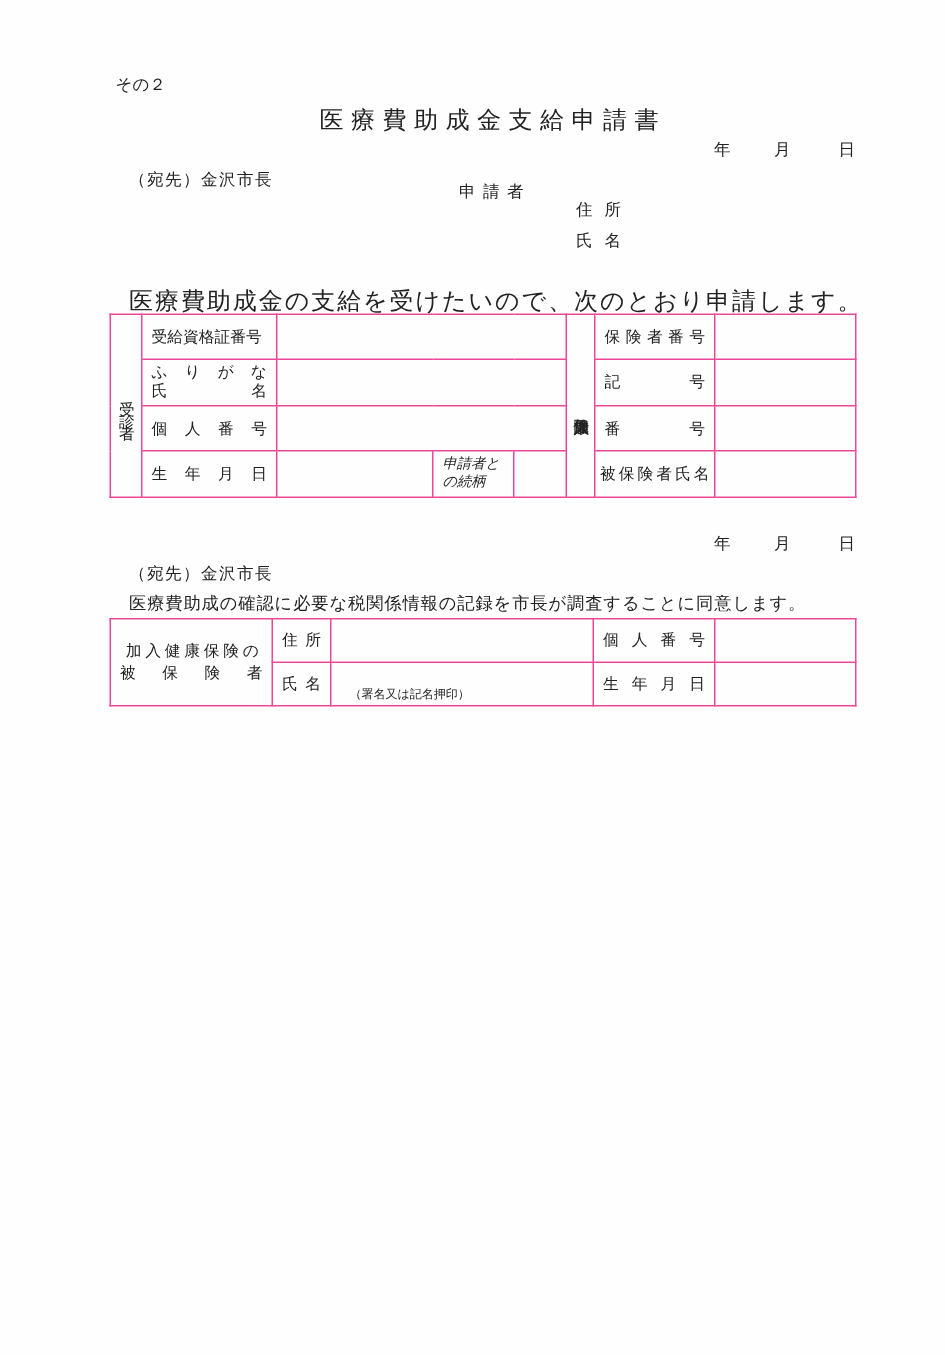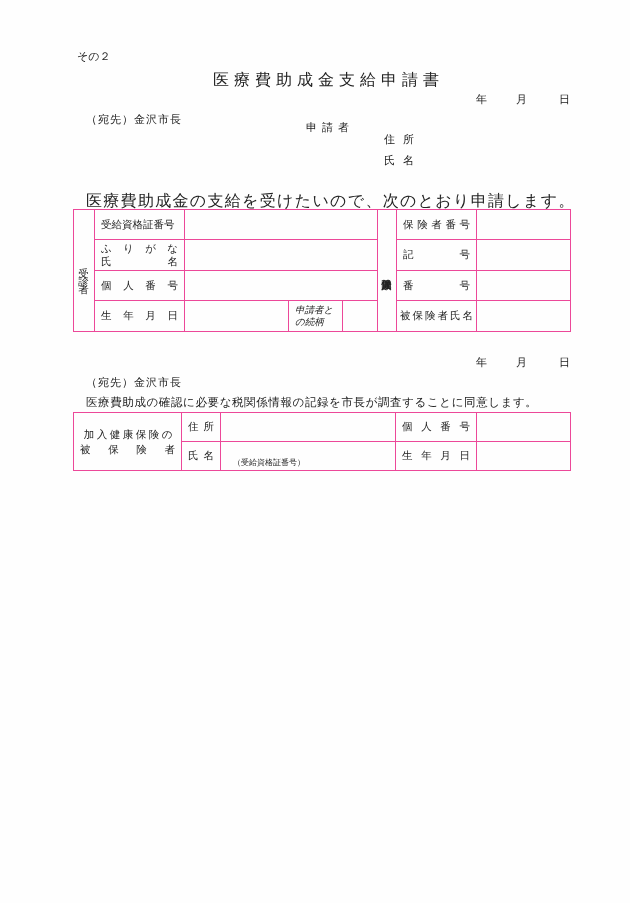--- a/index.html
+++ b/index.html
@@ -194,21 +194,21 @@
         <span>号</span>
       </div>
     </td>
     <td></td>
   </tr>
   <tr style="height:29px">
     <td>
       <div style="padding-left:6px; letter-spacing:5px;">氏名</div>
     </td>
     <td style="position:relative;">
-      <span class="sig-note">（受給資格証番号）</span>
+      <span class="sig-note">（署名又は記名押印）</span>
     </td>
     <td>
       <div class="lbl-just">
         <span>生</span>
         <span>年</span>
         <span>月</span>
         <span>日</span>
       </div>
     </td>
     <td></td>

